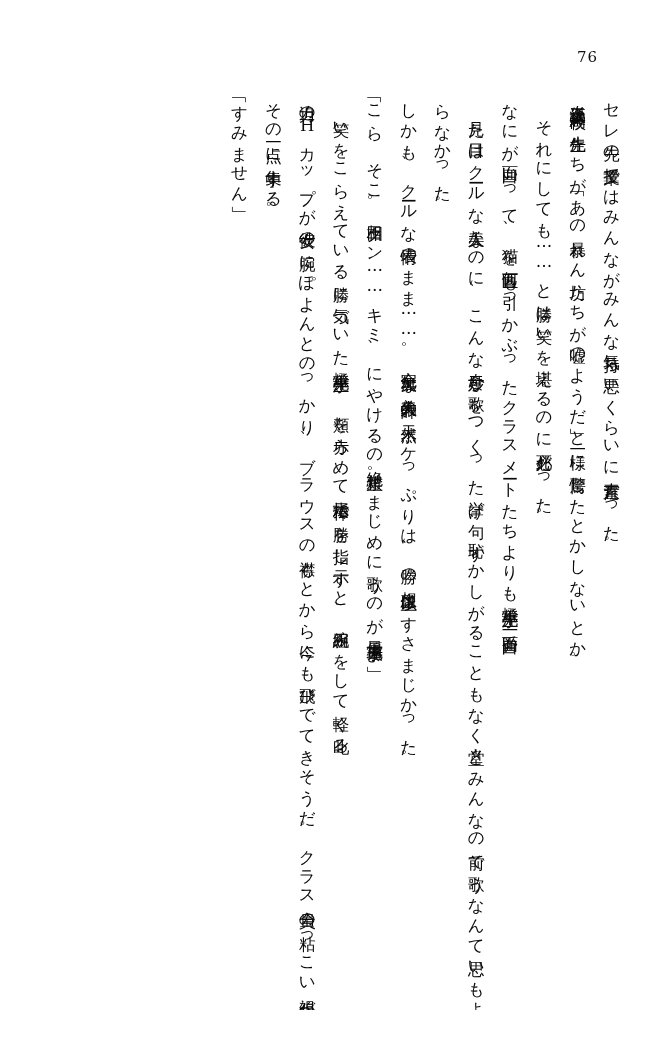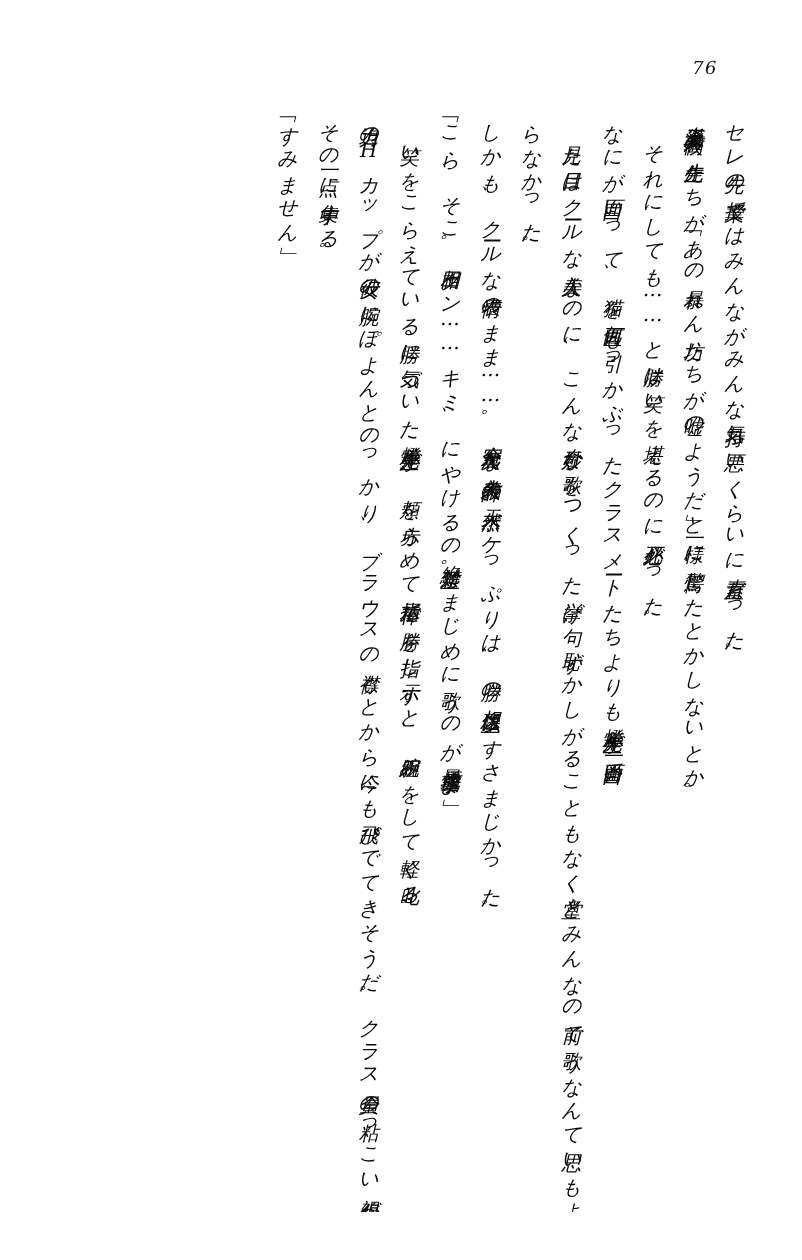--- a/index.html
+++ b/index.html
@@ -12,21 +12,20 @@
     background: #ffffff;
     font-family: "DejaVu Serif", "Liberation Serif", serif;
     color: #000000;
     overflow: hidden;
   }
   .page {
     position: relative;
     width: 668px;
     height: 1050px;
     box-sizing: border-box;
-    font-style: italic;
   }
   .page-number {
     position: absolute;
     top: 48px;
     right: 70px;
     font-size: 15px;
     letter-spacing: 1px;
     color: #111;
     font-family: "DejaVu Serif", "Liberation Serif", serif;
   }

